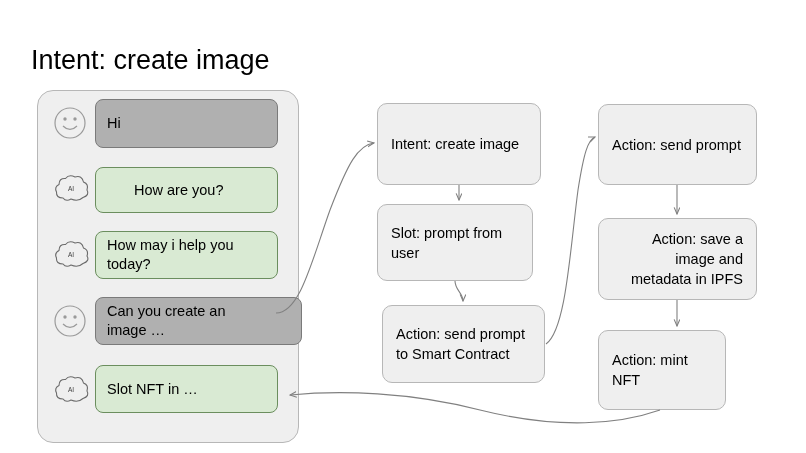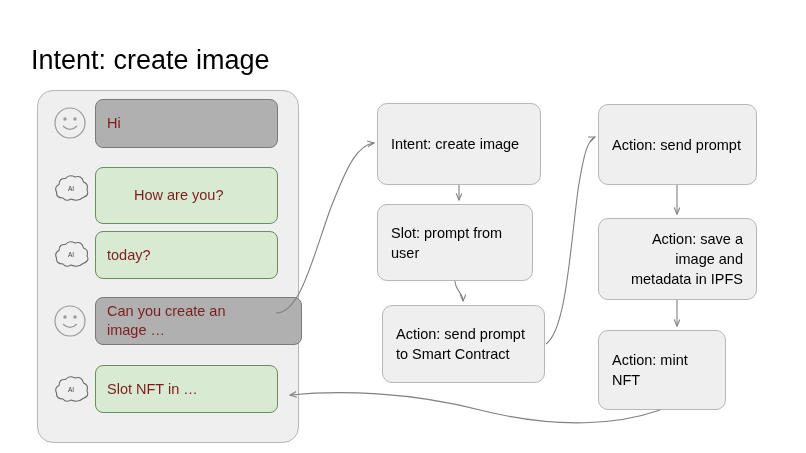--- a/index.html
+++ b/index.html
@@ -49,21 +49,21 @@
   .avatar svg { display: block; }
 
   .bubble {
     position: absolute;
     left: 57px;
     box-sizing: border-box;
     border: 1px solid #7f7f7f;
     border-radius: 8px;
     font-size: 14.5px;
     line-height: 19px;
-    color: #7f1d1d;
+    color: #000000;
     padding: 0 11px;
     display: flex;
     flex-direction: column;
     justify-content: center;
   }
   .bubble.user {
     background: #b0b0b0;
     border-color: #7a7a7a;
   }
   .bubble.ai {
@@ -119,31 +119,32 @@
     <div class="bubble user" style="top:8px;width:183px;height:49px;">
       <span>Hi</span>
     </div>
 
     <div class="avatar" style="top:80px;">
       <svg width="40" height="36" viewBox="0 0 40 36">
         <path d="M11 27 Q4 27 4.5 21 Q2 16 7 13.5 Q7 7 13.5 7.5 Q17 3 23 6 Q30 4 31.5 11 Q37 13 35 19 Q38 24 31 26.5 Q26 31 19 28 Q14 31 11 27 Z" fill="none" stroke="#6b6b6b" stroke-width="1.1"></path>
         <text x="19" y="20" font-family="Liberation Sans, sans-serif" font-size="6.5" fill="#3d3d3d" text-anchor="middle">AI</text>
       </svg>
     </div>
-    <div class="bubble ai" style="top:76px;width:183px;height:57px;padding-left:38px;">
+    <div class="bubble ai" style="top:76px;width:183px;height:46px;padding-left:38px;">
       <span>How are you?</span>
     </div>
 
     <div class="avatar" style="top:146px;">
       <svg width="40" height="36" viewBox="0 0 40 36">
         <path d="M11 27 Q4 27 4.5 21 Q2 16 7 13.5 Q7 7 13.5 7.5 Q17 3 23 6 Q30 4 31.5 11 Q37 13 35 19 Q38 24 31 26.5 Q26 31 19 28 Q14 31 11 27 Z" fill="none" stroke="#6b6b6b" stroke-width="1.1"></path>
         <text x="19" y="20" font-family="Liberation Sans, sans-serif" font-size="6.5" fill="#3d3d3d" text-anchor="middle">AI</text>
       </svg>
     </div>
     <div class="bubble ai" style="top:140px;width:183px;height:48px;">
+      <span>How may i help you</span>
       <span>today?</span>
     </div>
 
     <div class="avatar" style="top:212px;">
       <svg width="36" height="36" viewBox="0 0 36 36">
         <circle cx="18" cy="18" r="15" fill="none" stroke="#9a9a9a" stroke-width="1.2"></circle>
         <circle cx="13" cy="14" r="1.7" fill="#9a9a9a"></circle>
         <circle cx="23" cy="14" r="1.7" fill="#9a9a9a"></circle>
         <path d="M11 21 Q18 28 25 21" fill="none" stroke="#9a9a9a" stroke-width="1.2"></path>
       </svg>

